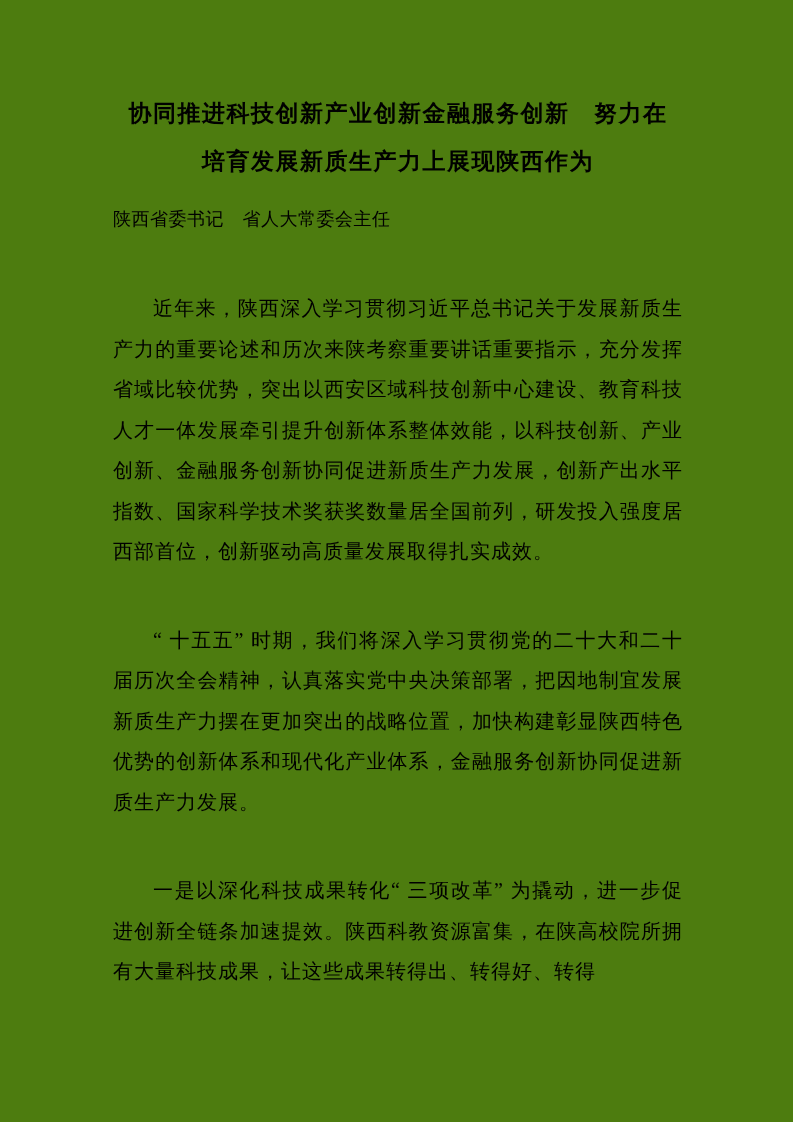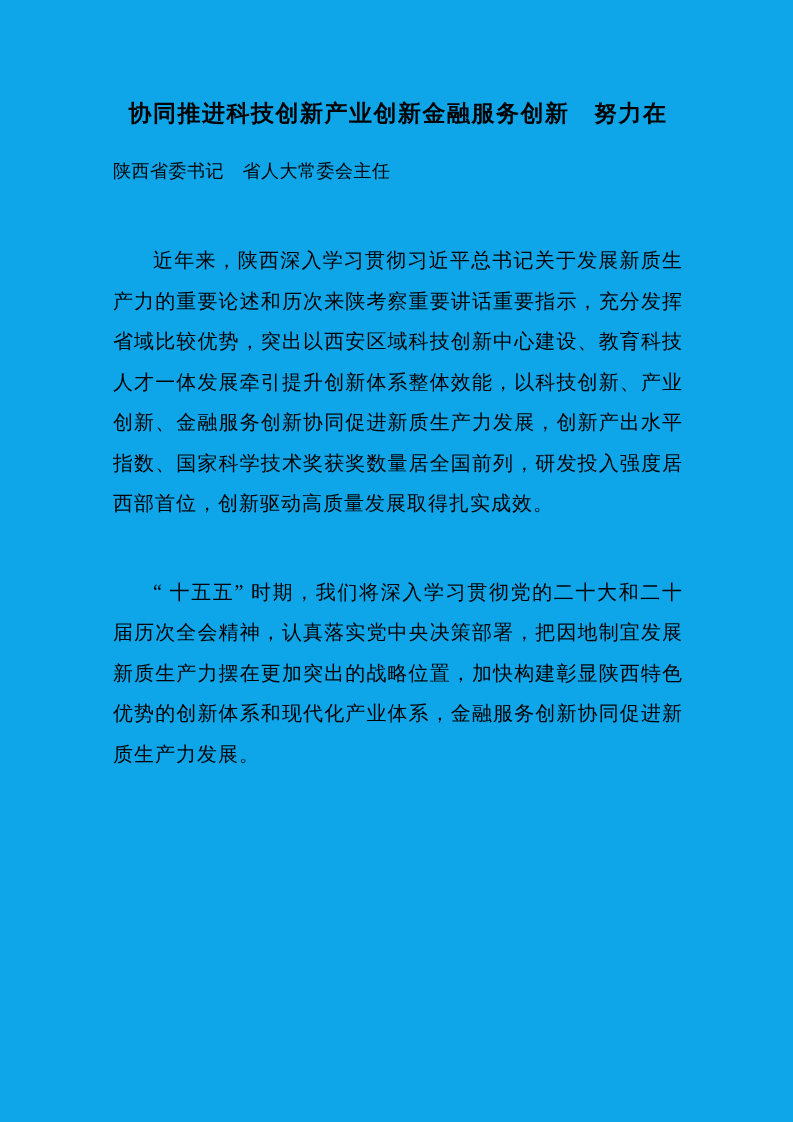--- a/index.html
+++ b/index.html
@@ -4,21 +4,21 @@
 <style>
   html, body {
     margin: 0;
     padding: 0;
     background: #ffffff;
   }
   .page {
     position: relative;
     width: 793px;
     height: 1122px;
-    background: #0ea5e9;
+    background: #4d7c0f;
     color: #000000;
     font-family: "Liberation Serif", "DejaVu Serif", serif;
     overflow: hidden;
     box-sizing: border-box;
     padding: 90px 110px 0 113px;
   }
   .doc-title {
     font-size: 23px;
     font-weight: 700;
     line-height: 48px;
@@ -46,21 +46,23 @@
   .body-text p + p {
     margin-top: 48px;
   }
 </style>
 </head>
 <body>
 
 <div class="page">
   <div class="doc-title">
     <div>协同推进科技创新产业创新金融服务创新　努力在</div>
+    <div>培育发展新质生产力上展现陕西作为</div>
   </div>
 
   <div class="byline">陕西省委书记　省人大常委会主任</div>
 
   <div class="body-text">
     <p class="first">近年来，陕西深入学习贯彻习近平总书记关于发展新质生产力的重要论述和历次来陕考察重要讲话重要指示，充分发挥省域比较优势，突出以西安区域科技创新中心建设、教育科技人才一体发展牵引提升创新体系整体效能，以科技创新、产业创新、金融服务创新协同促进新质生产力发展，创新产出水平指数、国家科学技术奖获奖数量居全国前列，研发投入强度居西部首位，创新驱动高质量发展取得扎实成效。</p>
     <p>“ 十五五” 时期，我们将深入学习贯彻党的二十大和二十届历次全会精神，认真落实党中央决策部署，把因地制宜发展新质生产力摆在更加突出的战略位置，加快构建彰显陕西特色优势的创新体系和现代化产业体系，金融服务创新协同促进新质生产力发展。</p>
+    <p>一是以深化科技成果转化“ 三项改革” 为撬动，进一步促进创新全链条加速提效。陕西科教资源富集，在陕高校院所拥有大量科技成果，让这些成果转得出、转得好、转得</p>
   </div>
 </div>
 
 </body></html>

